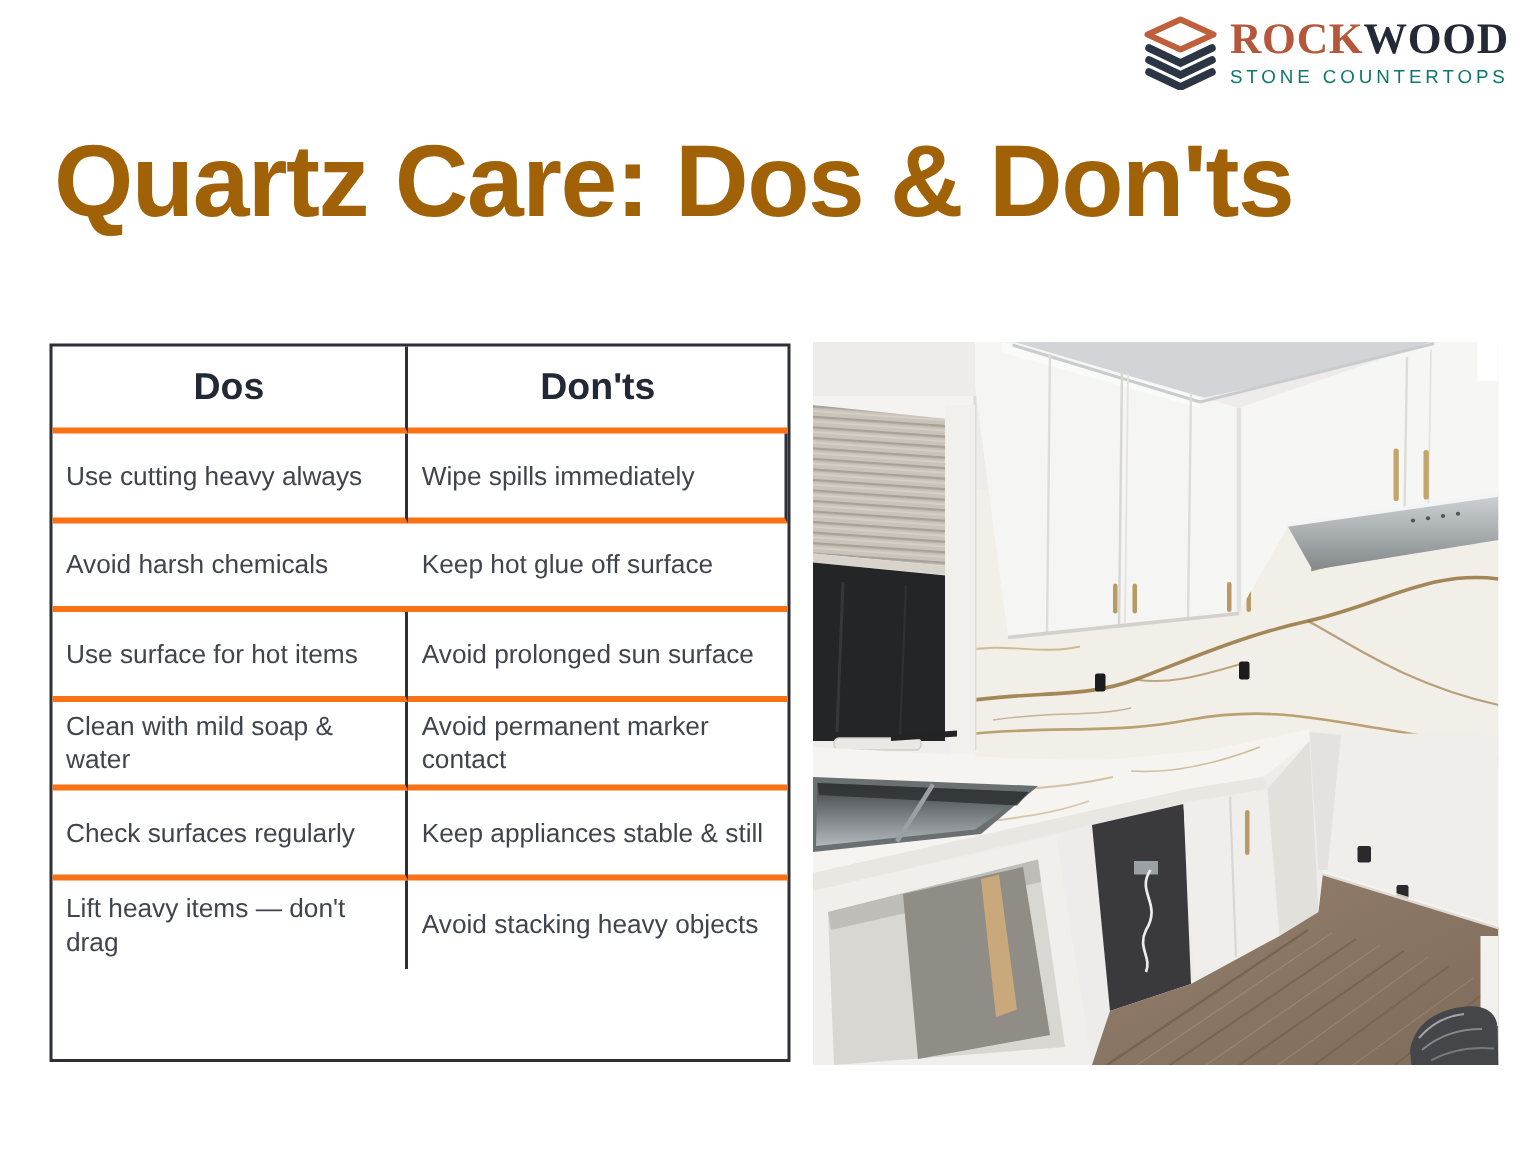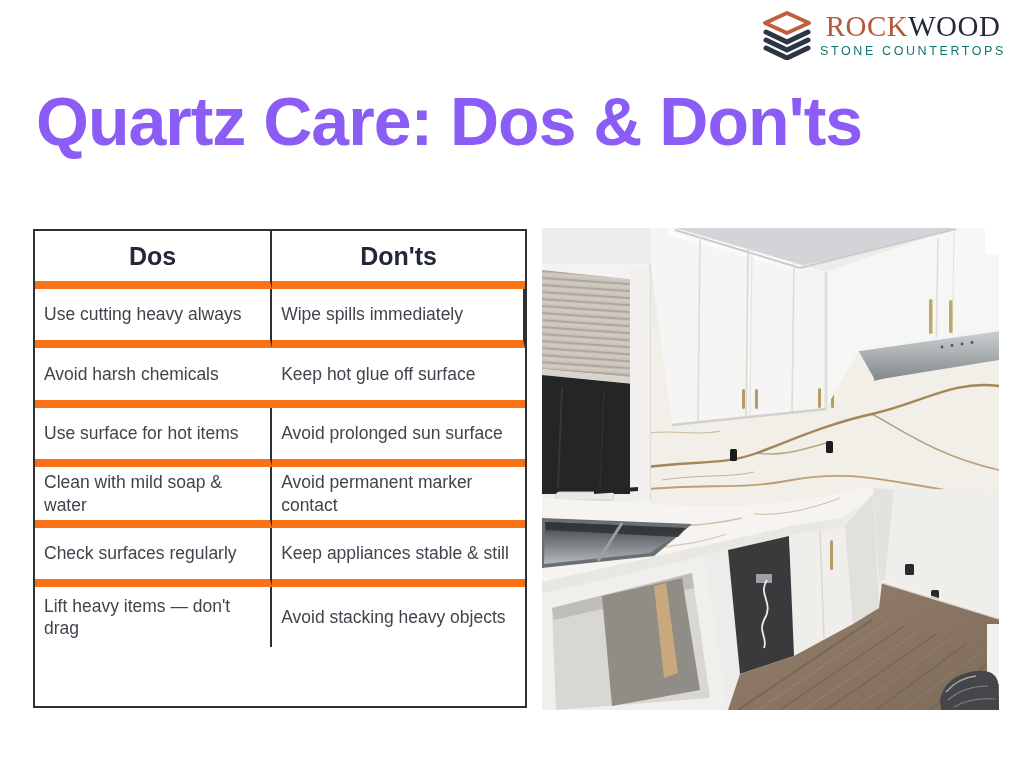--- a/index.html
+++ b/index.html
@@ -4,40 +4,40 @@
 <style>
   html,body{margin:0;padding:0;}
   body{
     width:1024px;height:768px;position:relative;overflow:hidden;
     background:#ffffff;font-family:"Liberation Sans",sans-serif;
   }
   
   .logo{position:absolute;top:10px;right:18px;display:flex;align-items:center;gap:7px;}
   .logo-icon{width:52px;height:50px;flex:0 0 auto;}
   .logo-text{display:flex;flex-direction:column;}
-  .brand-line{font-family:"Liberation Serif",serif;font-weight:400;font-size:29px;line-height:1;letter-spacing:.5px;white-space:nowrap;text-align:center;}
+  .brand-line{font-family:"Liberation Serif",serif;font-weight:700;font-size:29px;line-height:1;letter-spacing:.5px;white-space:nowrap;}
   .brand-rock{color:#B5573B;}
   .brand-wood{color:#232936;}
   .logo-tagline{font-size:12.5px;letter-spacing:2.6px;color:#0f766e;margin-top:3px;white-space:nowrap;}
   
   .page-title{
     position:absolute;left:36px;top:84px;margin:0;
     font-size:68px;font-weight:bold;letter-spacing:-1px;
-    color:#8b5cf6;white-space:nowrap;line-height:1.1;
+    color:#a16207;white-space:nowrap;line-height:1.1;
   }
   
   .care-table{
     position:absolute;left:33px;top:229px;width:494px;height:479px;
     box-sizing:border-box;border:2px solid #2E3038;
     display:grid;grid-template-columns:48.4% 51.6%;
     grid-template-rows:58px repeat(7,1fr);
     background:#fff;
   }
   .cell{
-    box-sizing:border-box;border-right:2px solid #2E3038;border-bottom:8px solid #f97316;
+    box-sizing:border-box;border-right:2px solid #2E3038;border-bottom:4px solid #f97316;
     display:flex;align-items:center;padding:4px 6px 4px 9px;
     font-size:17.5px;color:#40444C;line-height:1.28;
   }
   .cell.col2{border-right:none;}
   .cell.header{justify-content:center;font-weight:bold;font-size:25px;color:#222836;padding-left:6px;}
   .cell.last-row{border-bottom:none;}
   
   .photo{position:absolute;left:542px;top:228px;width:457px;height:482px;}
   .photo svg{display:block;width:457px;height:482px;}
 </style>

